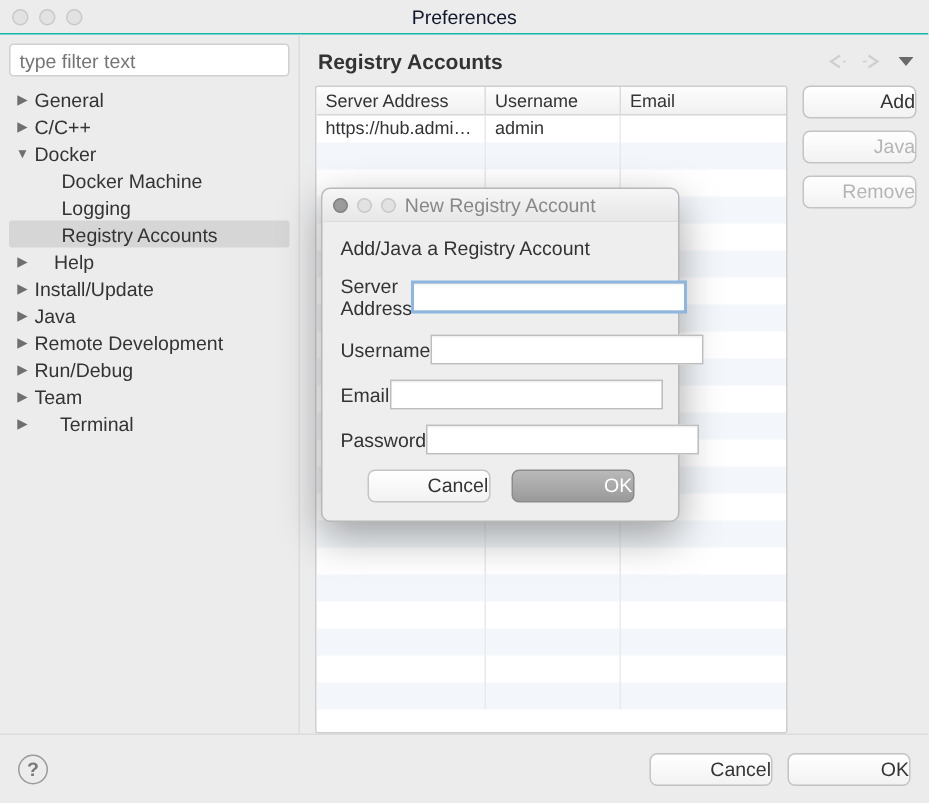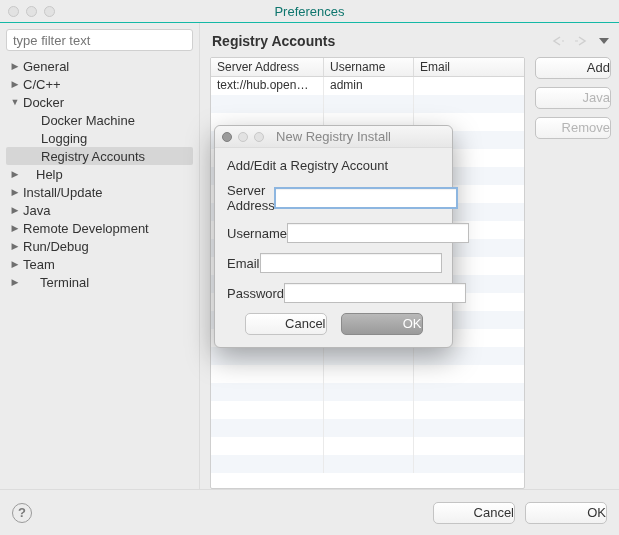--- a/index.html
+++ b/index.html
@@ -1,21 +1,21 @@
 <!DOCTYPE html>
 <html><head>
 <meta charset="utf-8">
 <style>
   * { box-sizing: border-box; font-family: -apple-system, "Helvetica Neue", Arial, sans-serif; font-size: 13px; }
   body { margin:0; background:#ececec; color:#333; }
   .window { width:619px; height:535px; background:#ececec; display:flex; flex-direction:column; position:relative; }
   .titlebar { height:22px; display:flex; align-items:center; position:relative; }
   .traffic { display:flex; gap:7px; margin-left:8px; }
   .tl { width:11px; height:11px; border-radius:50%; background:#e2e2e2; border:1px solid #c8c8c8; }
-  .titlebar-title { position:absolute; left:0; right:0; text-align:center; color:#0f766e; }
+  .titlebar-title { position:absolute; left:0; right:0; text-align:center; color:#0f172a; }
   .content { flex:1; display:flex; border-top:1px solid #14b8a6; }
   .sidebar { width:200px; display:flex; flex-direction:column; padding:6px; border-right:1px solid #dcdcdc; }
   .filter { width:100%; height:22px; border:1px solid #d0d0d0; border-radius:3px; padding:0 6px; color:#999; background:#fff; }
   .tree { margin-top:6px; font-size:13px; }
   .tree-row { display:flex; align-items:center; height:18px; padding-left:4px; cursor:default; }
   .tri { display:inline-block; width:10px; text-align:center; color:#6f6f6f; }
   .tree-row.level1 { padding-left:4px; }
   .tree-row.level2 { padding-left:22px; }
   .tree-row.selected { background:#d6d6d6; border-radius:2px; }
   .main { flex:1; display:flex; flex-direction:column; padding:6px 8px 0 10px; position:relative; }
@@ -161,21 +161,21 @@
 
       <div class="table-area">
         <div class="table-wrap">
           <div class="thead">
             <div class="th col0">Server Address</div>
             <div class="th col1">Username</div>
             <div class="th col2">Email</div>
           </div>
           <div class="tbody" id="tbody">
               <div class="trow">
-                <div class="td col0">text://hub.open…</div>
+                <div class="td col0">https://hub.admin…</div>
                 <div class="td col1">admin</div>
                 <div class="td col2"></div>
               </div>
               <div class="trow alt">
                 <div class="td col0"></div>
                 <div class="td col1"></div>
                 <div class="td col2"></div>
               </div>
               <div class="trow">
                 <div class="td col0"></div>
@@ -295,24 +295,24 @@
     <div class="btn">OK</div>
   </div>
 
   <div class="overlay">
     <div class="dlg-titlebar">
       <div class="traffic">
         <div class="tl active"></div>
         <div class="tl"></div>
         <div class="tl"></div>
       </div>
-      <div class="dlg-title">New Registry Install</div>
+      <div class="dlg-title">New Registry Account</div>
     </div>
     <div class="dlg-body">
-      <div class="dlg-sub">Add/Edit a Registry Account</div>
+      <div class="dlg-sub">Add/Java a Registry Account</div>
 
       <div class="form-row">
         <div class="form-label">Server Address</div>
         <input class="form-input focus" value="" style="">
       </div>
       <div class="form-row">
         <div class="form-label">Username</div>
         <input class="form-input" value="" style="">
       </div>
       <div class="form-row">

